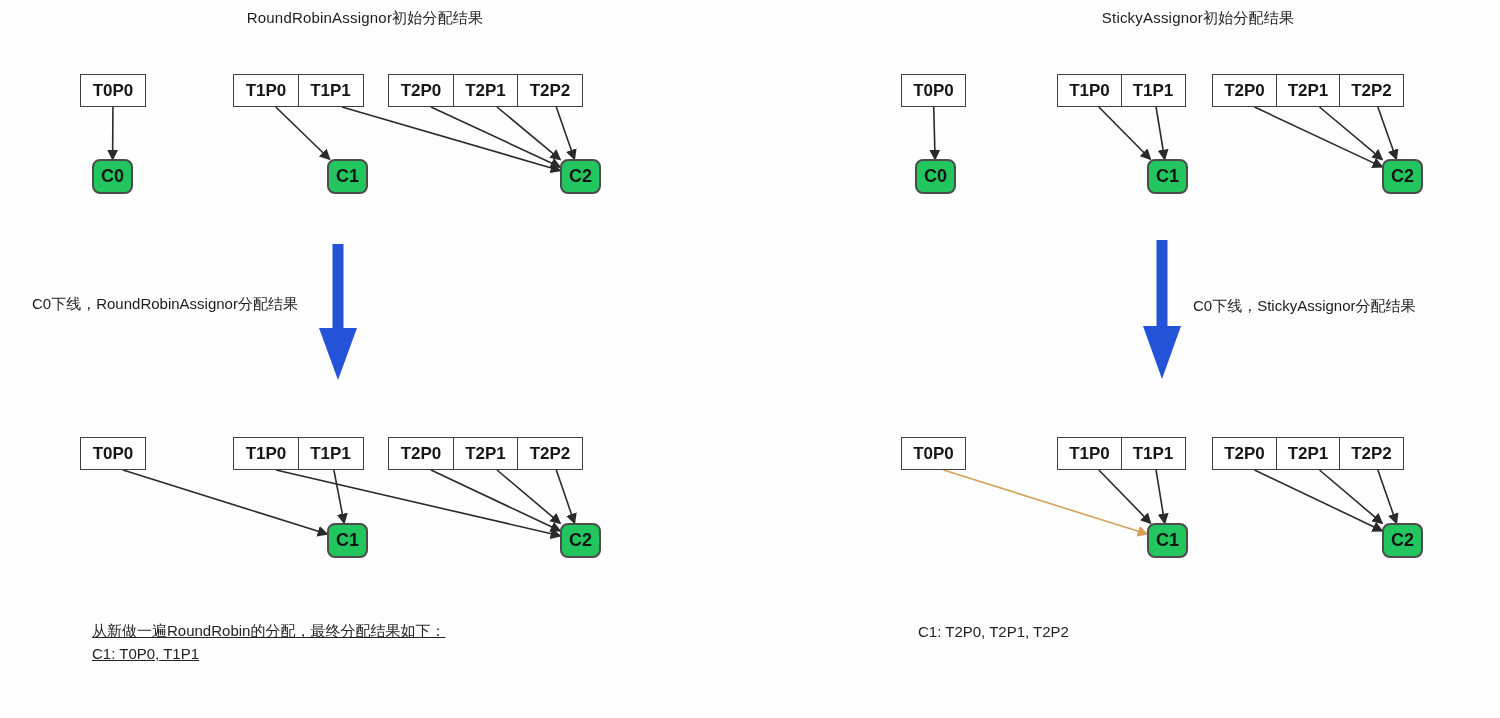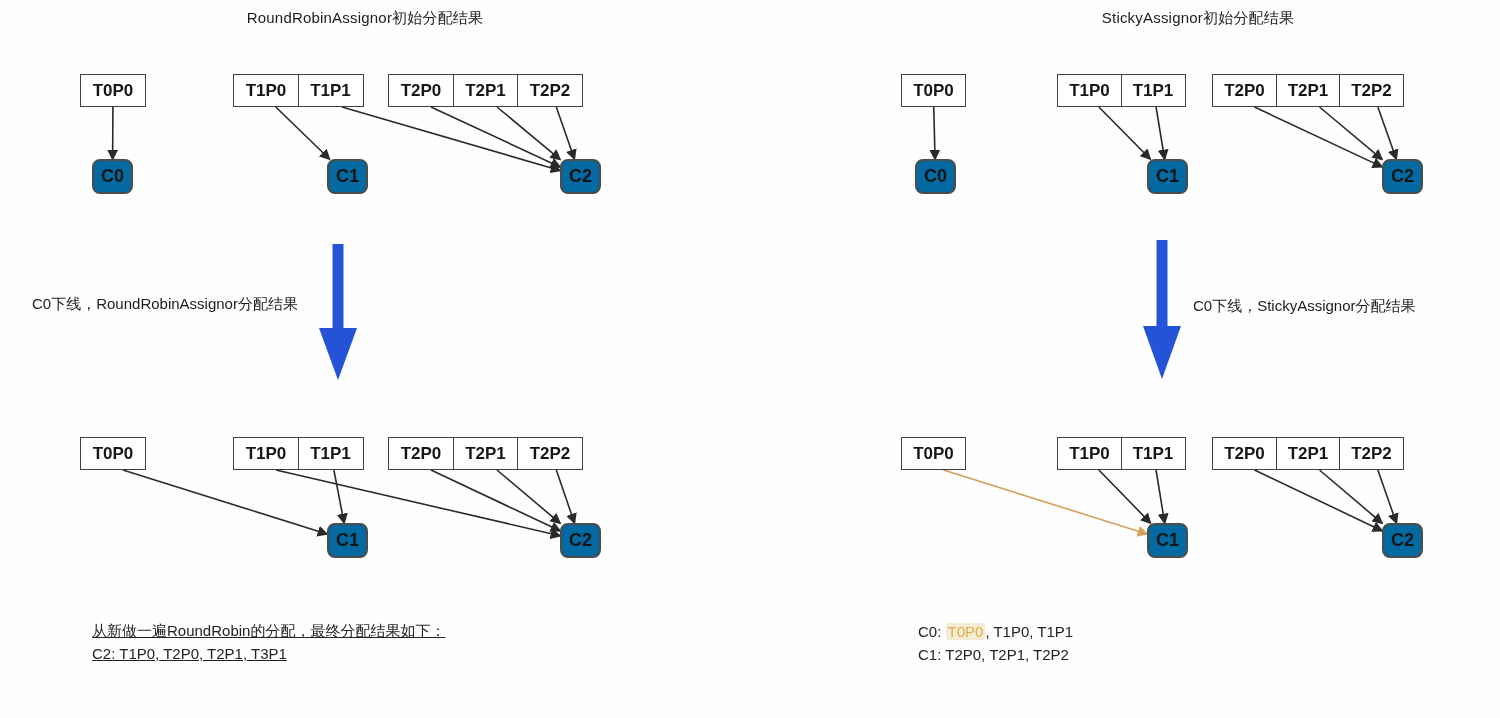--- a/index.html
+++ b/index.html
@@ -21,21 +21,21 @@
   #title-right{left:1048px;top:9px;}
   .mid-label{position:absolute;font-size:15px;color:var(--ink);white-space:nowrap;margin-top:8px;}
   #mid-left{left:32px;top:287px;}
   #mid-right{left:1193px;top:289px;}
   .pgroup{position:absolute;display:flex;}
   .pcell{box-sizing:border-box;border:1.5px solid var(--box-border);background:#fff;
          display:flex;align-items:center;justify-content:center;
          font-size:17px;font-weight:600;color:#161616;}
   .pcell.sep{margin-left:-1.5px;}
   .consumer{position:absolute;box-sizing:border-box;border:2px solid var(--cons-border);
-            border-radius:8px;background:#0369a1;display:flex;align-items:center;justify-content:center;
+            border-radius:8px;background:#22c55e;display:flex;align-items:center;justify-content:center;
             font-size:18px;font-weight:600;color:#141414;}
   .summary{position:absolute;font-size:15px;color:#232323;line-height:23px;white-space:nowrap;}
   #sum-left{left:92px;top:619px;text-decoration:underline;}
   #sum-right{left:918px;top:620px;}
   .hl{color:var(--hl-text);background:var(--hl-bg);padding:0 2px;border-radius:2px;}
   .conn{stroke:var(--arrow-dark);stroke-width:1.6;fill:none;}
   .conn.accent{stroke:var(--arrow-accent);}
   .transition{fill:var(--blue);}
 </style>
 </head>
@@ -80,25 +80,24 @@
       <line x1="1377.86" y1="470" x2="1396.3836879432624" y2="523" class="conn" marker-end="url(#ah-dark)"></line>
       <path d="M332.5,244 H343.5 V328 H357 L338,380 L319,328 H332.5 Z" class="transition"></path>
       <path d="M1156.5,240 H1167.5 V326 H1181 L1162,379 L1143,326 H1156.5 Z" class="transition"></path>
     </svg>
 
   <div class="mid-label" id="mid-left">C0下线，RoundRobinAssignor分配结果</div>
   <div class="mid-label" id="mid-right">C0下线，StickyAssignor分配结果</div>
 
   <div class="summary" id="sum-left">
     <div>从新做一遍RoundRobin的分配，最终分配结果如下：</div>
-    <div>C2: T1P0, T2P0, T2P1, T3P1</div>
+    <div>C1: T0P0, T1P1</div>
   </div>
 
   <div class="summary" id="sum-right">
-    <div><span>C0: </span><span class="hl">T0P0</span><span>, T1P0, T1P1</span></div>
     <div>C1: T2P0, T2P1, T2P2</div>
   </div>
 <div class="pgroup" style="left: 80px; top: 74px;">
       <div class="pcell" style="width: 66px; height: 33px;">T0P0</div>
     </div>
     <div class="pgroup" style="left: 233px; top: 74px;">
       <div class="pcell" style="width: 66px; height: 33px;">T1P0</div>
       <div class="pcell sep" style="width: 66px; height: 33px;">T1P1</div>
     </div>
     <div class="pgroup" style="left: 388px; top: 74px;">

